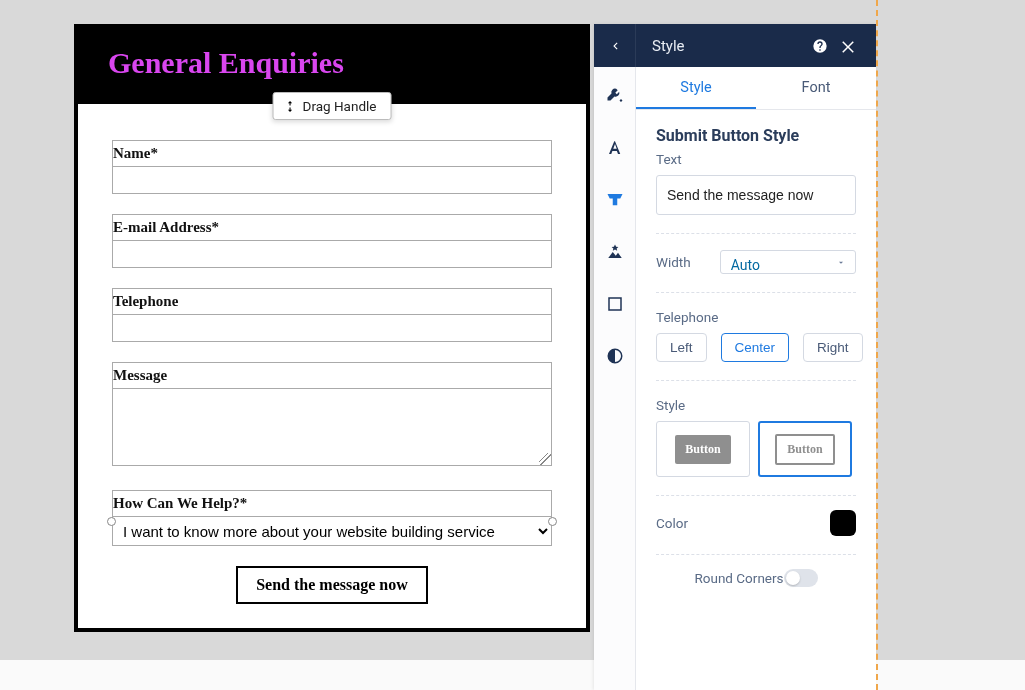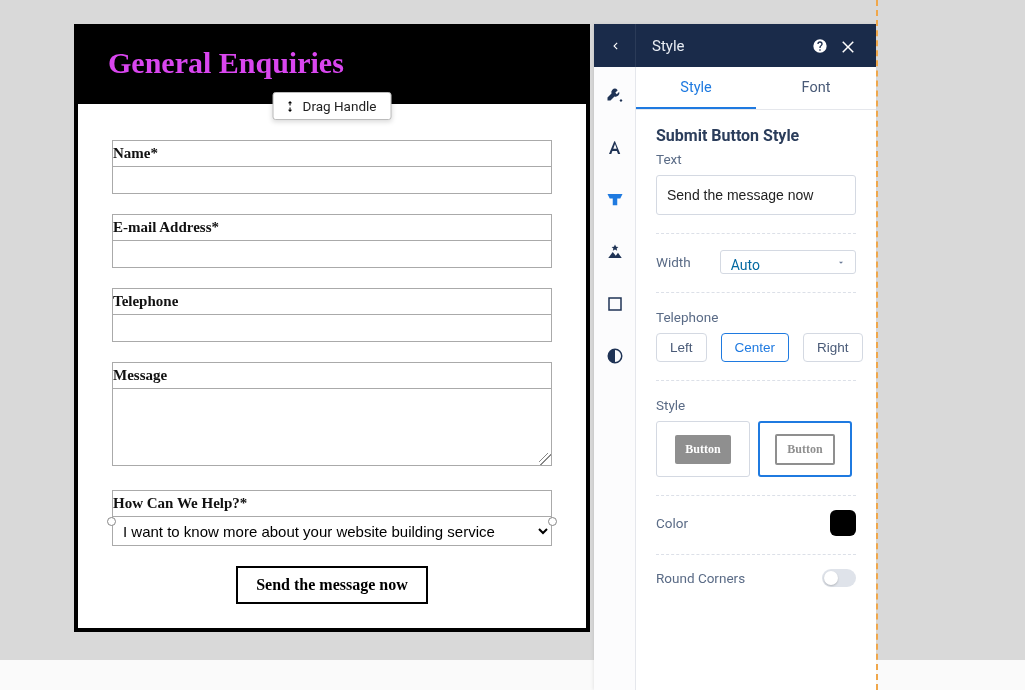--- a/index.html
+++ b/index.html
@@ -337,21 +337,21 @@
     width: 26px;
     height: 26px;
     border-radius: 6px;
     background: #000;
     cursor: pointer;
     margin-left: auto;
   }
   .row-control {
     display: flex;
     align-items: center;
-    justify-content: space-between;
+    justify-content: center;
     padding: 14px 20px 0 20px;
   }
   .row-control .ctrl-label { margin-bottom: 0; }
   .toggle {
     width: 34px;
     height: 18px;
     background: #dfe3ea;
     border-radius: 10px;
     position: relative;
     cursor: pointer;

